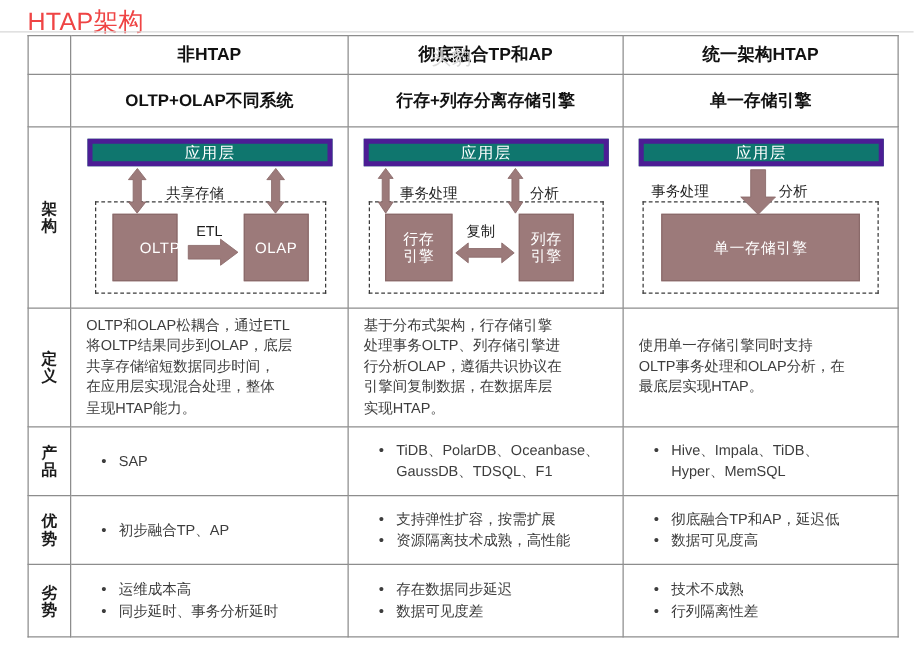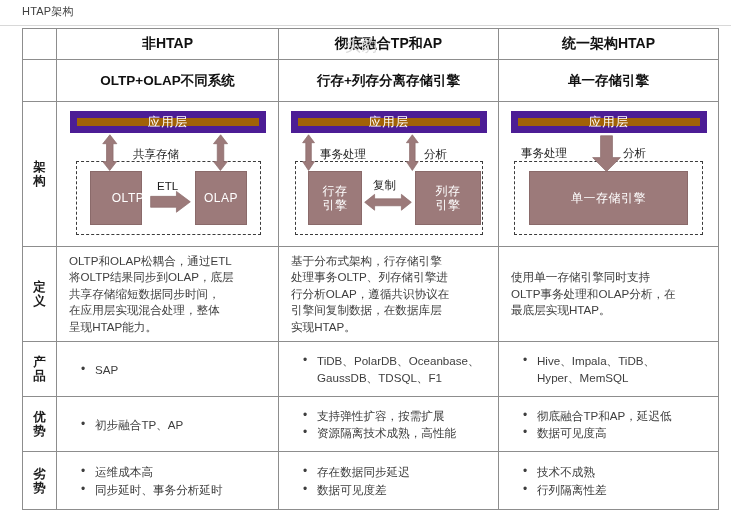--- a/index.html
+++ b/index.html
@@ -11,22 +11,22 @@
     overflow: hidden;
   }
   #page {
     position: relative;
     width: 731px; height: 520px;
     background: #ffffff;
   }
   .page-title {
     position: absolute;
     left: 22px; top: 4px;
-    font-size: 11px;
-    color: #404040;
+    font-size: 20px;
+    color: #ef4444;
     letter-spacing: 0.2px;
   }
   .title-rule {
     position: absolute;
     left: 0px; top: 25px;
     width: 731px; height: 1px;
     background: #d8d8d8;
   }
   .watermark {
     position: absolute;
@@ -80,22 +80,22 @@
   }
 
   
   .arch-cell { height: 145px; position: relative; }
   .arch-wrap {
     position: relative;
     width: 100%; height: 100%;
   }
   .applayer {
     position: absolute;
-    background: #a16207;
-    border: 7px solid #4c1d95;
+    background: #0f766e;
+    border: 4px solid #4c1d95;
     color: #ffffff;
     font-size: 12.5px;
     display: flex; align-items: center; justify-content: center;
     letter-spacing: 1px;
   }
   .dashbox {
     position: absolute;
     border: 1.6px dashed #3b3b3b;
     background: transparent;
   }
@@ -228,21 +228,21 @@
             <div class="applayer" style="left:12px; top:9px; width:196px; height:22px;">应用层</div>
 
             <div class="dlabel" style="left:41px; top:45px;">事务处理</div>
             <div class="dlabel" style="left:145px; top:45px;">分析</div>
 
             <div class="dashbox" style="left:16px; top:59px; width:188px; height:74px;"></div>
 
             <div class="engbox" style="left:29px; top:69px; width:54px; height:54px; white-space:pre-line;">行存
 引擎</div>
 
-            <div class="engbox" style="left:136px; top:69px; width:66px; height:54px; white-space:pre-line;">列存
+            <div class="engbox" style="left:136px; top:69px; width:44px; height:54px; white-space:pre-line;">列存
 引擎</div>
 
             <div class="dlabel" style="left:94px; top:76px;text-align:right;">复制</div>
 
             <svg class="arrows" viewBox="0 0 220 145">
               <g fill="#9c7a7a" stroke="#8a6a6a" stroke-width="0.7">
                 <polygon points="29.5,33 35.5,41 32.3,41 32.3,60 35.5,60 29.5,69 23.5,60 26.7,60 26.7,41 23.5,41"></polygon>
               </g>
               <g fill="#9c7a7a" stroke="#8a6a6a" stroke-width="0.7">
                 <polygon points="134,33 140,41 136.8,41 136.8,60 140,60 134,69 128,60 131.2,60 131.2,41 128,41"></polygon>

